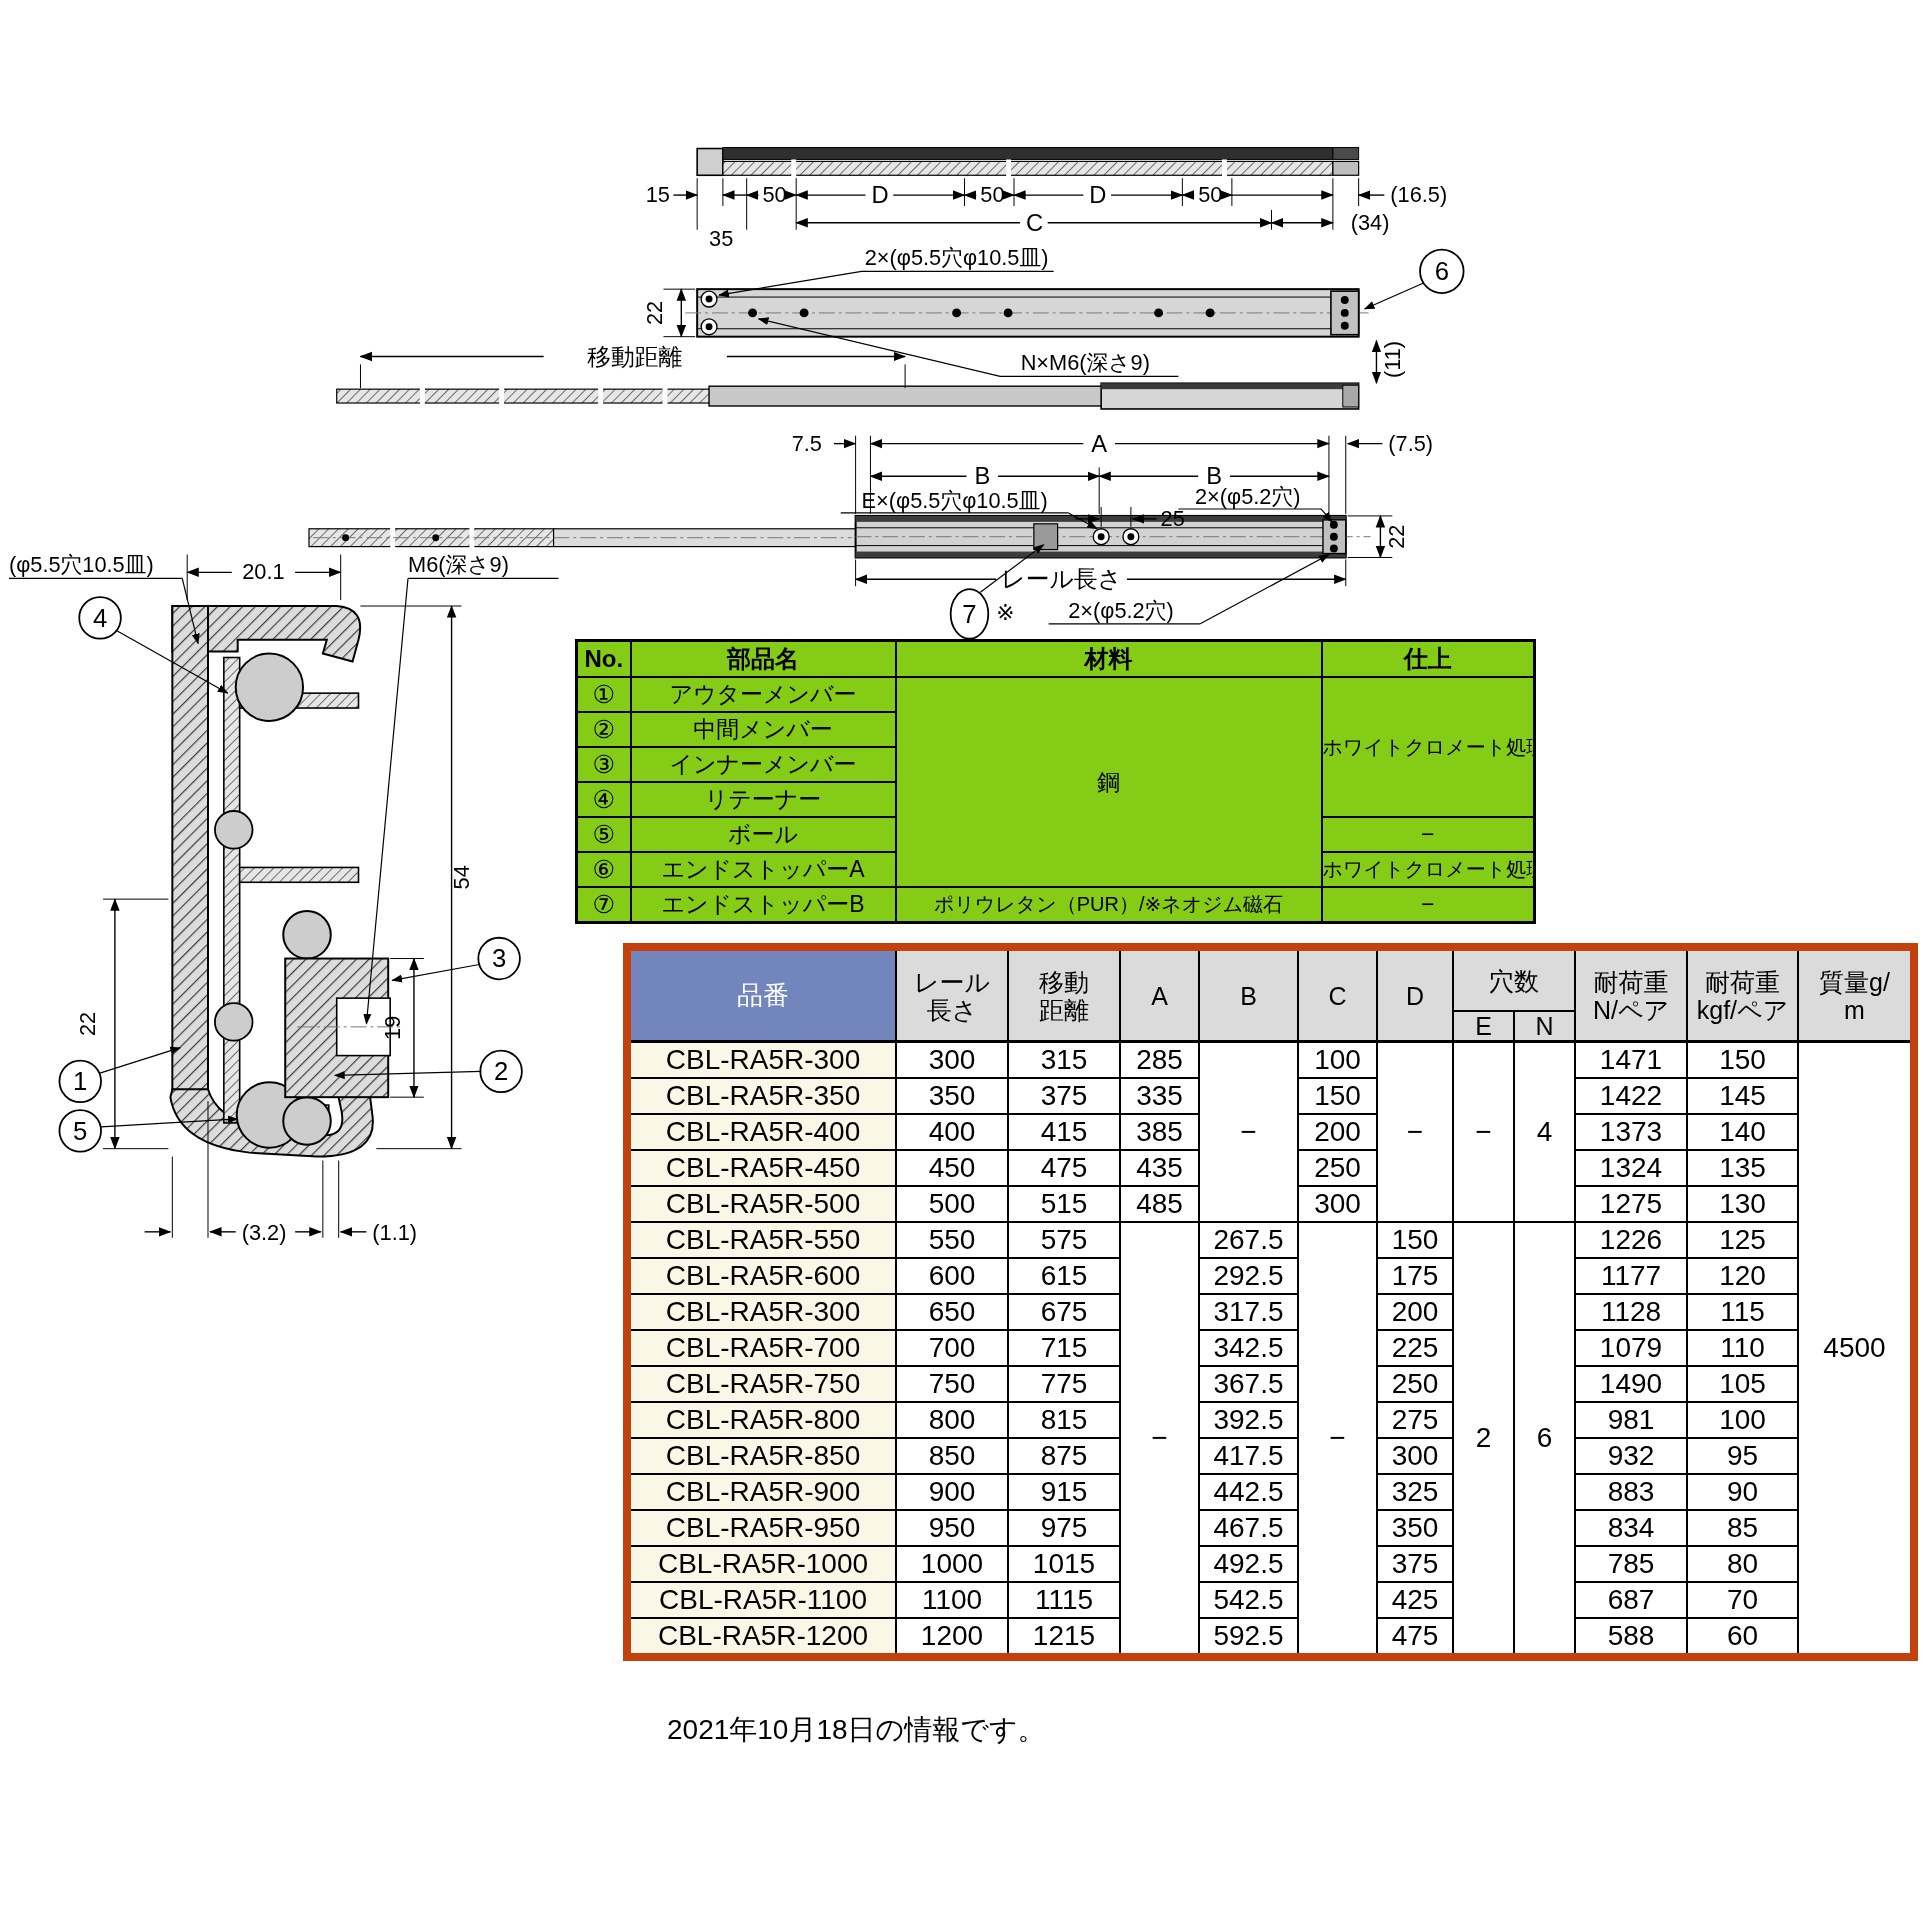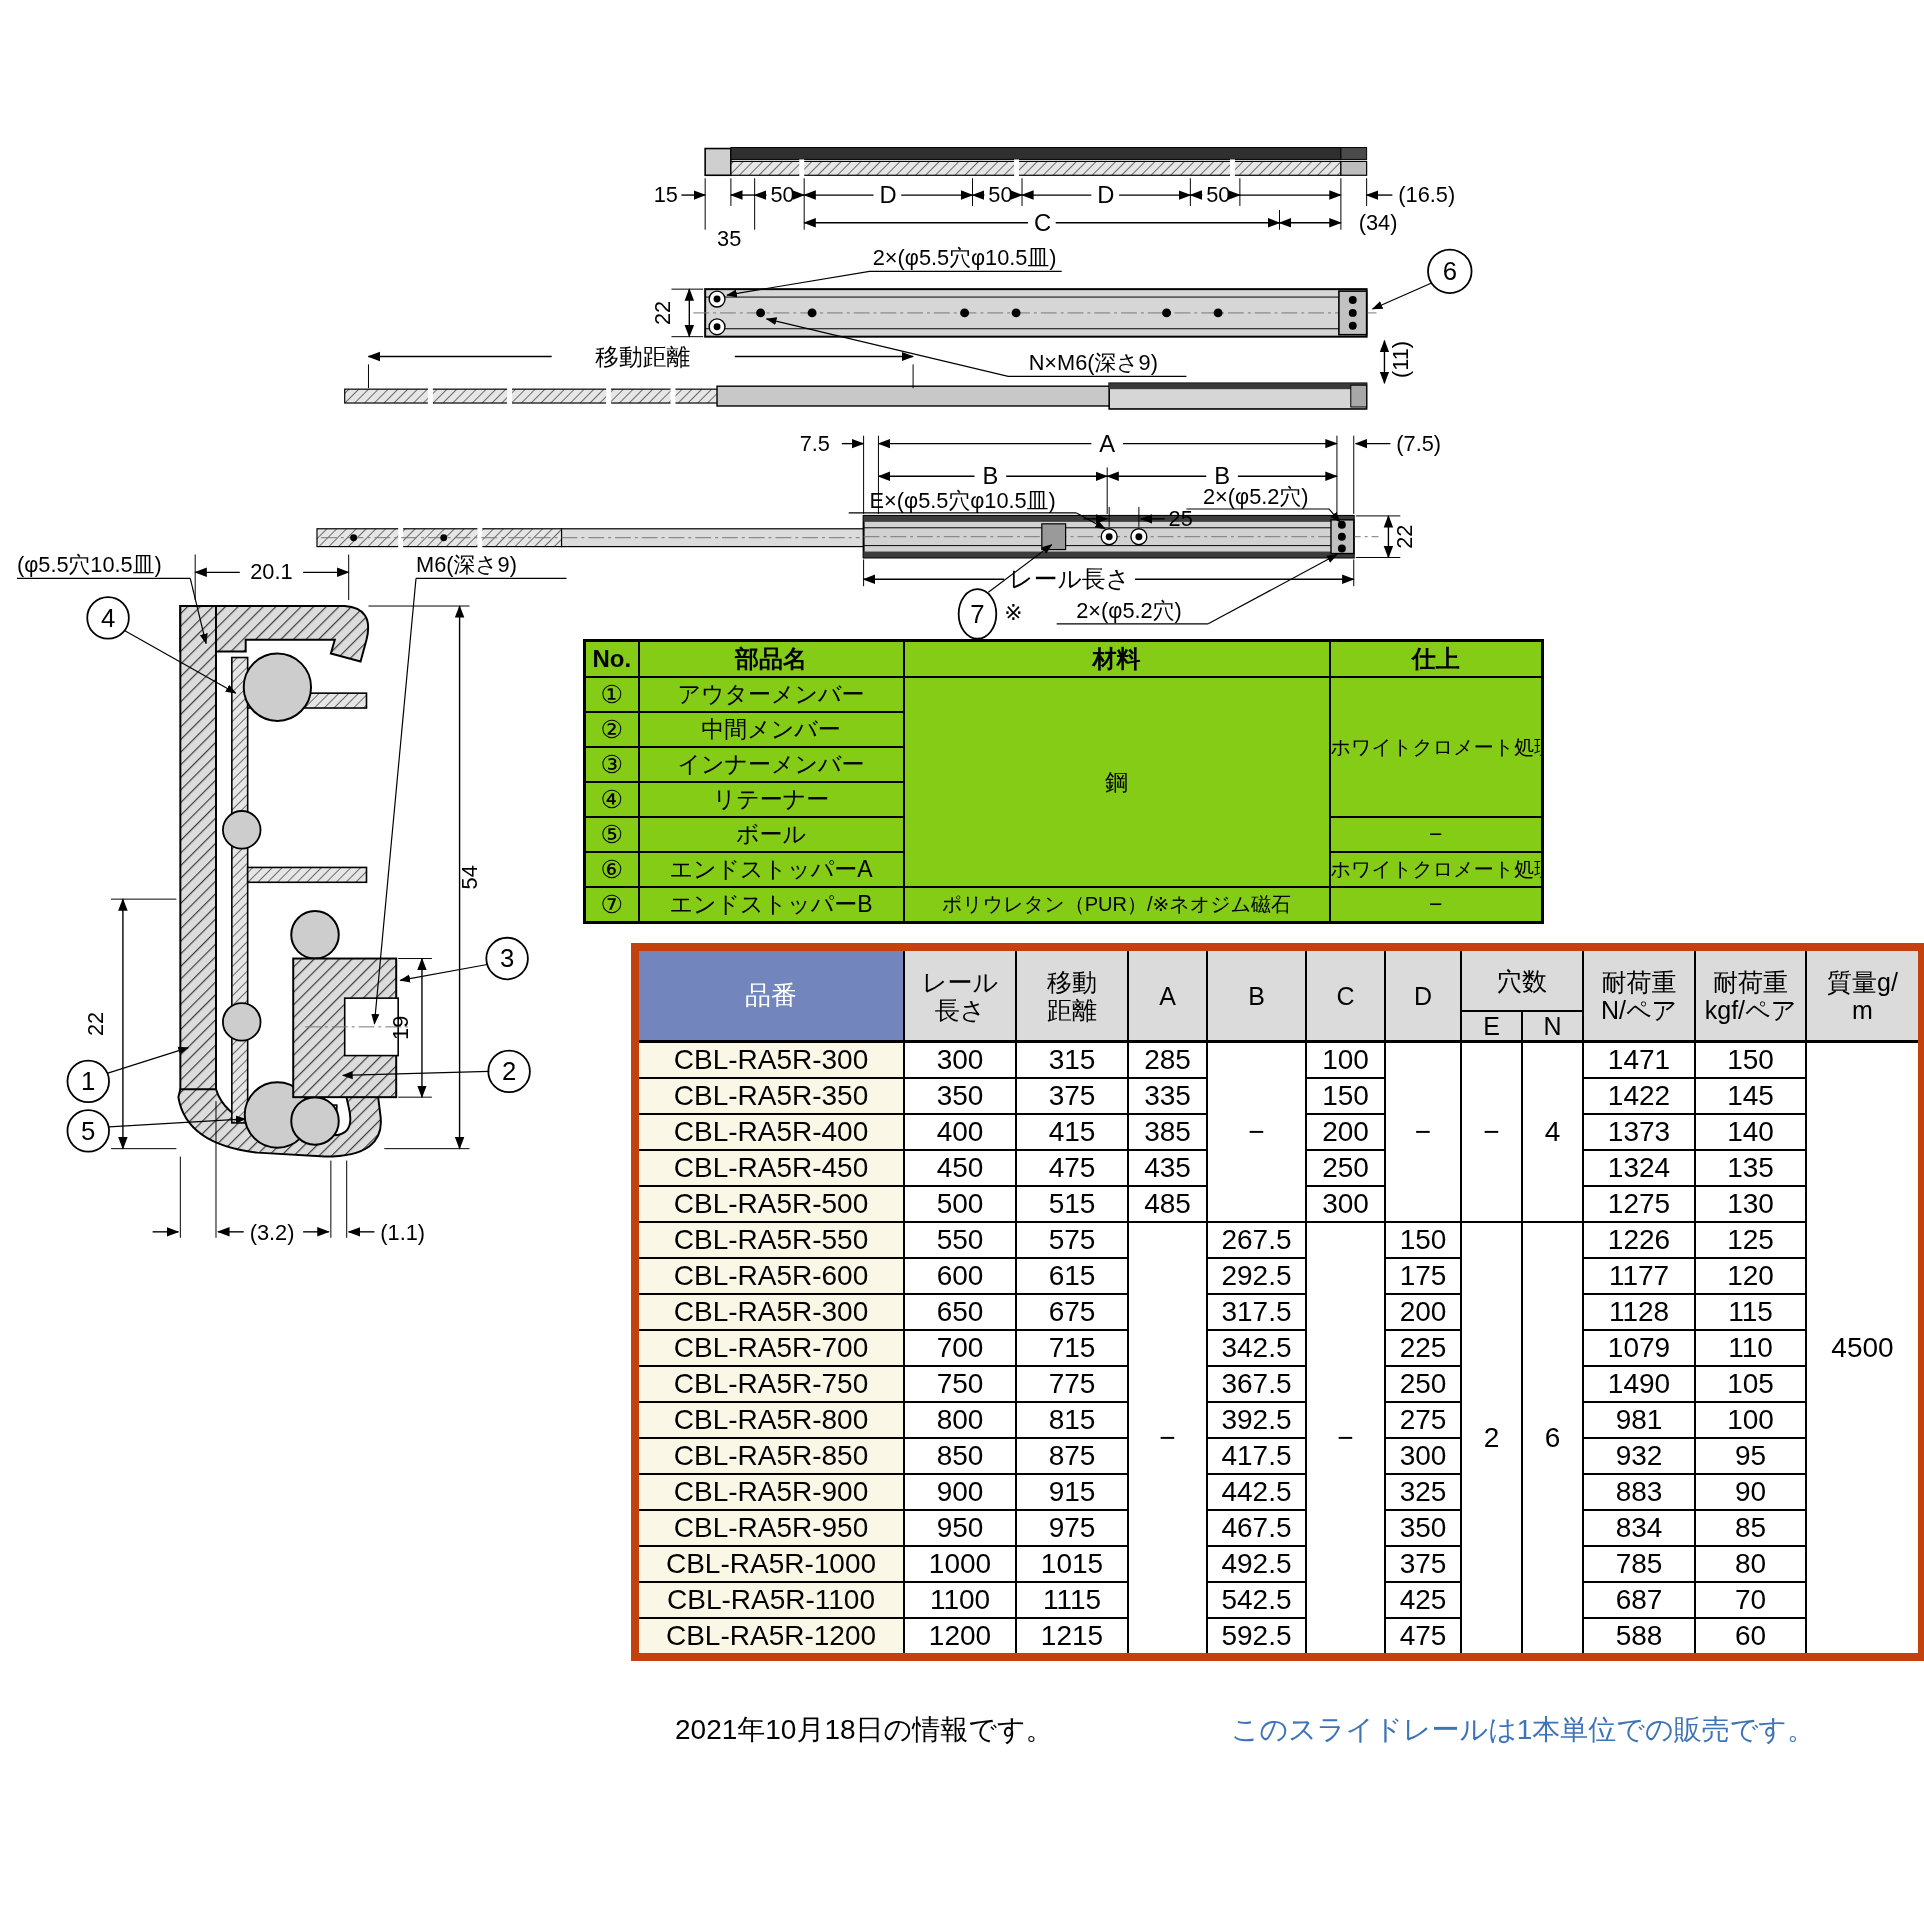--- a/index.html
+++ b/index.html
@@ -1,18 +1,18 @@
 <!DOCTYPE html>
 <html><head>
 <meta charset="utf-8">
 <style>
   html,body{margin:0;padding:0;background:#fff;}
   body{width:1925px;height:1925px;position:relative;overflow:hidden;
        font-family:"Liberation Sans","DejaVu Sans",sans-serif;color:#000;}
-  #stage{position:absolute;left:12px;top:0;width:1817px;height:1925px;}
+  #stage{position:absolute;left:4px;top:0;width:1817px;height:1925px;}
   svg text{font-family:"Liberation Sans","DejaVu Sans",sans-serif;}
   .dt{font-size:22px;fill:#000;}
   .dtb{font-size:24px;fill:#000;}
   .ct{font-size:26px;fill:#000;text-anchor:middle;}
   .dl{stroke:#000;stroke-width:1.4;fill:none;}
   .xl{stroke:#000;stroke-width:1;fill:none;}
   .ul{stroke:#000;stroke-width:1.2;fill:none;}
   .cl{stroke:#777;stroke-width:1;stroke-dasharray:16 4 3 4;fill:none;}
   .callout{fill:#fff;stroke:#000;stroke-width:1.8;}
   table{border-collapse:collapse;table-layout:fixed;}
@@ -561,16 +561,15 @@
           <td>1215</td>
           <td>592.5</td>
           <td>475</td>
           <td>588</td>
           <td>60</td>
         </tr>
       </tbody>
 </table>
 
 <div class="foot" id="foot-left">2021年10月18日の情報です。</div>
-<div class="foot" id="foot-right">このスライドレールは1本単位での販売です。</div>
 
 </div>
 
 
 </body></html>

